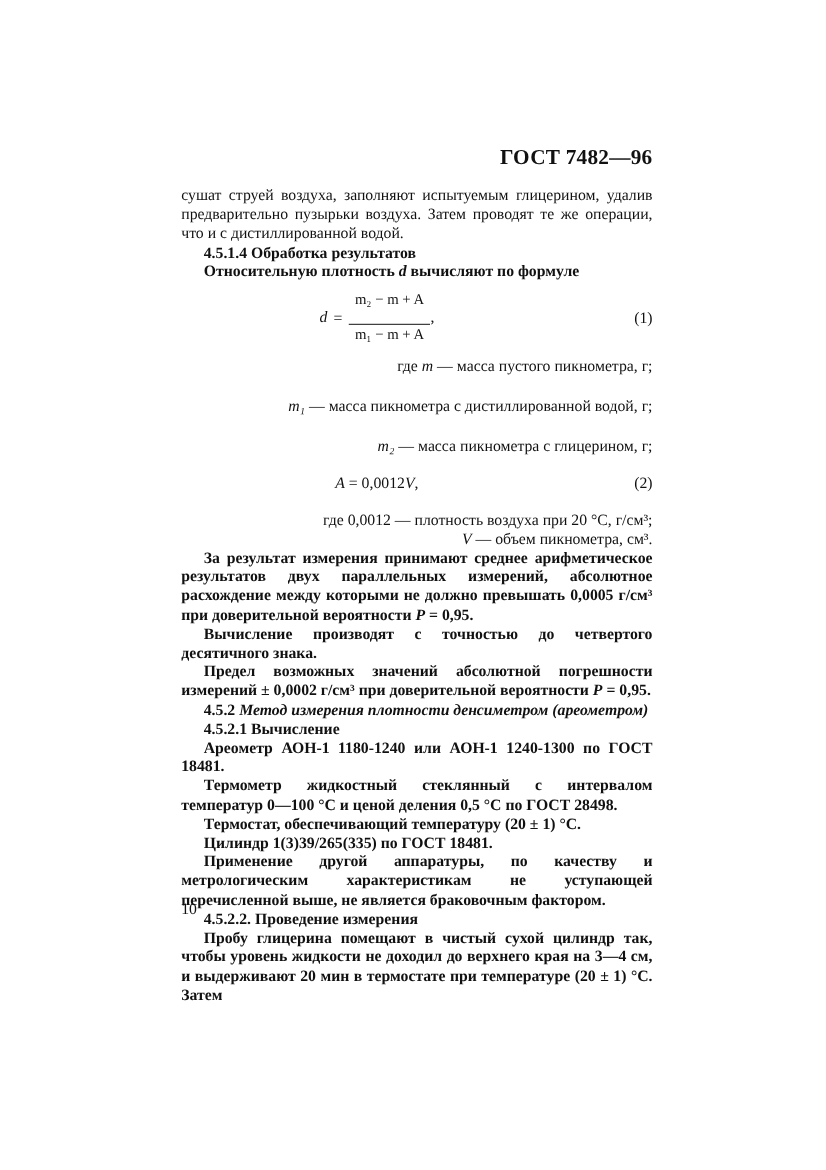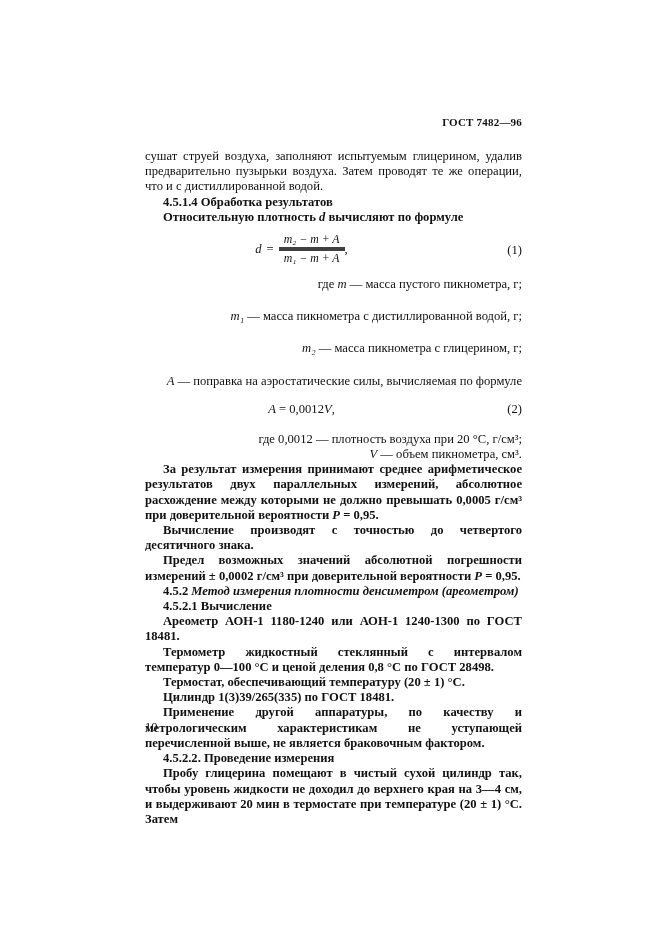--- a/index.html
+++ b/index.html
@@ -13,21 +13,21 @@
     color: #111;
     overflow: hidden;
   }
   .running-header {
     position: absolute;
     top: 116px;
     left: 145px;
     width: 377px;
     text-align: right;
     font-weight: bold;
-    font-size: 11px;
+    font-size: 17px;
     letter-spacing: 0.2px;
   }
   .body-text {
     position: absolute;
     top: 149px;
     left: 145px;
     width: 377px;
     font-size: 12.6px;
     line-height: 15.2px;
   }
@@ -50,27 +50,26 @@
     position: absolute;
     right: 0;
     top: 50%;
     transform: translateY(-50%);
   }
   .eqsign { margin: 0 5px; }
   .frac {
     display: inline-block;
     vertical-align: middle;
     text-align: center;
-    font-style: italic;
     font-size: 11.8px;
     line-height: 13px;
     margin-top: -3px;
   }
   .frac .num { display: block; padding: 0 5px 1px 5px; }
-  .frac .den { display: block; border-top: 4px solid #404040; padding: 1px 5px 0 5px; }
+  .frac .den { display: block; border-top: 1px solid #404040; padding: 1px 5px 0 5px; margin-top: 12px; }
   .page-number {
     position: absolute;
     top: 720px;
     left: 145px;
     width: 377px;
     font-size: 12.6px;
   }
 </style>
 </head>
 <body>
@@ -88,21 +87,20 @@
     <p class="indent"><span>Относительную плотность </span><span class="var">d</span><span> вычисляют по формуле</span></p>
 
     <div class="eq-row">
       <span class="eq-expr"><span class="var">d</span><span class="eqsign">=</span><span class="frac"><span class="num">m₂ − m + A</span><span class="den">m₁ − m + A</span></span><span>,</span></span>
       <span class="eq-label">(1)</span>
     </div>
 
     <p class="def"><span>где </span><span class="var">m</span><span> — масса пустого пикнометра, г;</span></p>
     <p class="def ind1"><span class="var">m₁</span><span> — масса пикнометра с дистиллированной водой, г;</span></p>
     <p class="def ind1"><span class="var">m₂</span><span> — масса пикнометра с глицерином, г;</span></p>
-    <p class="def ind1"><span class="var">A</span><span> — поправка на аэростатические силы, вычисляемая по формуле</span></p>
 
     <div class="eq-row">
       <span class="eq-expr"><span class="var">A</span><span> = 0,0012</span><span class="var">V</span><span>,</span></span>
       <span class="eq-label">(2)</span>
     </div>
 
     <p class="def">где 0,0012 — плотность воздуха при 20 °С, г/см³;</p>
     <p class="def ind2"><span class="var">V</span><span> — объем пикнометра, см³.</span></p>
 
     <p class="indent"><span>За результат измерения принимают среднее арифметическое результатов двух параллельных измерений, абсолютное расхождение между которыми не должно превышать 0,0005 г/см³ при доверительной вероятности </span><span class="var">P</span><span> = 0,95.</span></p>
@@ -110,21 +108,21 @@
     <p class="indent">Вычисление производят с точностью до четвертого десятичного знака.</p>
 
     <p class="indent"><span>Предел возможных значений абсолютной погрешности измерений ± 0,0002 г/см³ при доверительной вероятности </span><span class="var">P</span><span> =  0,95.</span></p>
 
     <p class="indent"><span>4.5.2 </span><span class="var">Метод измерения плотности денсиметром (ареометром)</span></p>
 
     <p class="indent">4.5.2.1  Вычисление</p>
 
     <p class="indent">Ареометр АОН-1 1180-1240 или АОН-1 1240-1300 по ГОСТ  18481.</p>
 
-    <p class="indent">Термометр жидкостный стеклянный с интервалом температур 0—100  °С и ценой деления 0,8  °С по ГОСТ  28498.</p>
+    <p class="indent">Термометр жидкостный стеклянный с интервалом температур 0—100  °С и ценой деления 0,5  °С по ГОСТ  28498.</p>
 
     <p class="indent">Термостат, обеспечивающий температуру (20 ± 1) °С.</p>
 
     <p class="indent">Цилиндр 1(3)39/265(335) по ГОСТ  18481.</p>
 
     <p class="indent">Применение другой аппаратуры, по качеству и метрологическим характеристикам не уступающей перечисленной выше, не является браковочным фактором.</p>
 
     <p class="indent">4.5.2.2.  Проведение измерения</p>
 
     <p class="indent">Пробу глицерина помещают в чистый сухой цилиндр так, чтобы уровень жидкости не доходил до верхнего края на 3—4  см, и выдерживают 20 мин в термостате при температуре (20 ± 1)  °С. Затем</p>

